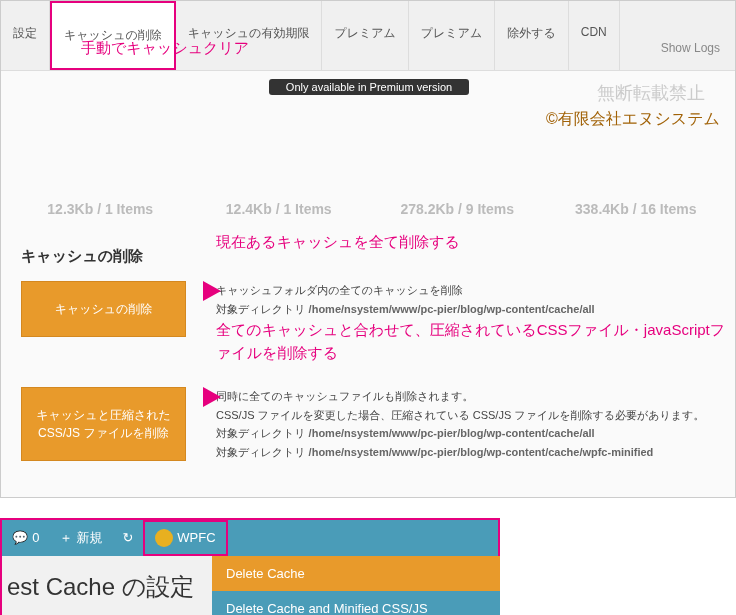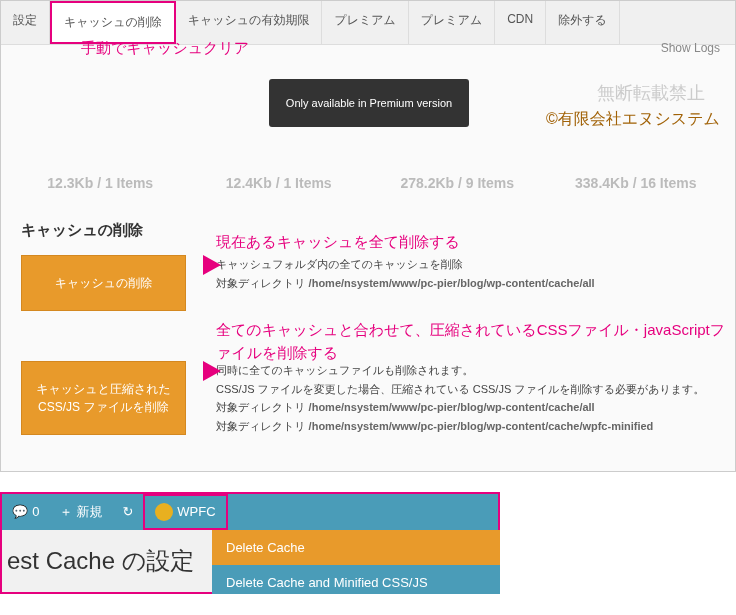--- a/index.html
+++ b/index.html
@@ -1,26 +1,26 @@
 <!DOCTYPE html>
 <html><head>
 <meta charset="utf-8">
 <style>
 * { margin: 0; padding: 0; box-sizing: border-box; }
 body { font-family: "Hiragino Kaku Gothic Pro", "Meiryo", sans-serif; background: #fff; width: 736px; font-size: 13px; color: #333; }
 .panel1 { border: 1px solid #ccc; background: #fafafa; position: relative; padding-bottom: 20px; }
 .tabs { display: flex; background: #f0f0f0; border-bottom: 1px solid #ddd; }
-.tab { padding: 11px 12px; font-size: 12px; cursor: pointer; border-right: 1px solid #ddd; color: #555; }
+.tab { padding: 24px 12px; font-size: 12px; cursor: pointer; border-right: 1px solid #ddd; color: #555; }
 .tab.active { border: 2px solid #e6007e; background: #fff; }
 .annotation { color: #e6007e; font-size: 15px; position: absolute; }
 .ann1 { left: 80px; top: 38px; text-align: right; }
 .show-logs { position: absolute; right: 15px; top: 40px; color: #888; font-size: 12px; }
 .watermark1 { position: absolute; right: 30px; top: 80px; color: #ccc; font-size: 18px; }
 .watermark2 { position: absolute; right: 15px; top: 108px; color: #a16207; font-size: 16px; }
-.tooltip { position: absolute; left: 268px; top: 78px; width: 200px; background: #333; color: #fff; font-size: 11px; text-align: center; padding: 18px 10px; border-radius: 3px; z-index: 10; }
+.tooltip { position: absolute; left: 268px; top: 78px; width: 200px; background: #333; color: #fff; font-size: 11px; text-align: center; padding: 2px 10px; border-radius: 3px; z-index: 10; }
 .stats-row { display: flex; justify-content: space-around; margin-top: 130px; padding: 0 10px; }
 .stat { text-align: center; color: #bbb; font-weight: bold; font-size: 14px; flex: 1; }
 .section-title { font-size: 15px; font-weight: bold; margin: 30px 0 10px 20px; }
 .ann2 { left: 215px; top: 232px; }
 .ann3 { left: 215px; top: 318px; line-height: 1.5; }
 .action-row { display: flex; align-items: flex-start; margin: 15px 20px; position: relative; }
 .action-btn { width: 165px; background: #e89a2b; color: #fff; text-align: center; padding: 18px 10px; font-size: 12px; border: 1px solid #d48820; cursor: pointer; line-height: 1.5; }
 .action-desc { margin-left: 30px; font-size: 11px; color: #444; line-height: 1.7; flex: 1; }
 .action-desc .path { color: #666; font-weight: bold; }
 .arrow { position: absolute; left: 182px; top: 0px; width: 0; height: 0; border-left: 18px solid #e6007e; border-top: 10px solid transparent; border-bottom: 10px solid transparent; }
@@ -38,22 +38,22 @@
 </head>
 <body>
 
 <div class="panel1">
   <div class="tabs">
     <div class="tab">設定</div>
     <div class="tab active">キャッシュの削除</div>
     <div class="tab">キャッシュの有効期限</div>
     <div class="tab">プレミアム</div>
     <div class="tab">プレミアム</div>
+    <div class="tab">除外する</div>
     <div class="tab">CDN</div>
-    <div class="tab">除外する</div>
   </div>
 
   <div class="annotation ann1">手動でキャッシュクリア</div>
   <div class="show-logs">Show Logs</div>
   <div class="watermark1">無断転載禁止</div>
   <div class="watermark2">©有限会社エヌシステム</div>
 
   <div class="tooltip">Only available in Premium version</div>
 
   <div class="stats-row">

